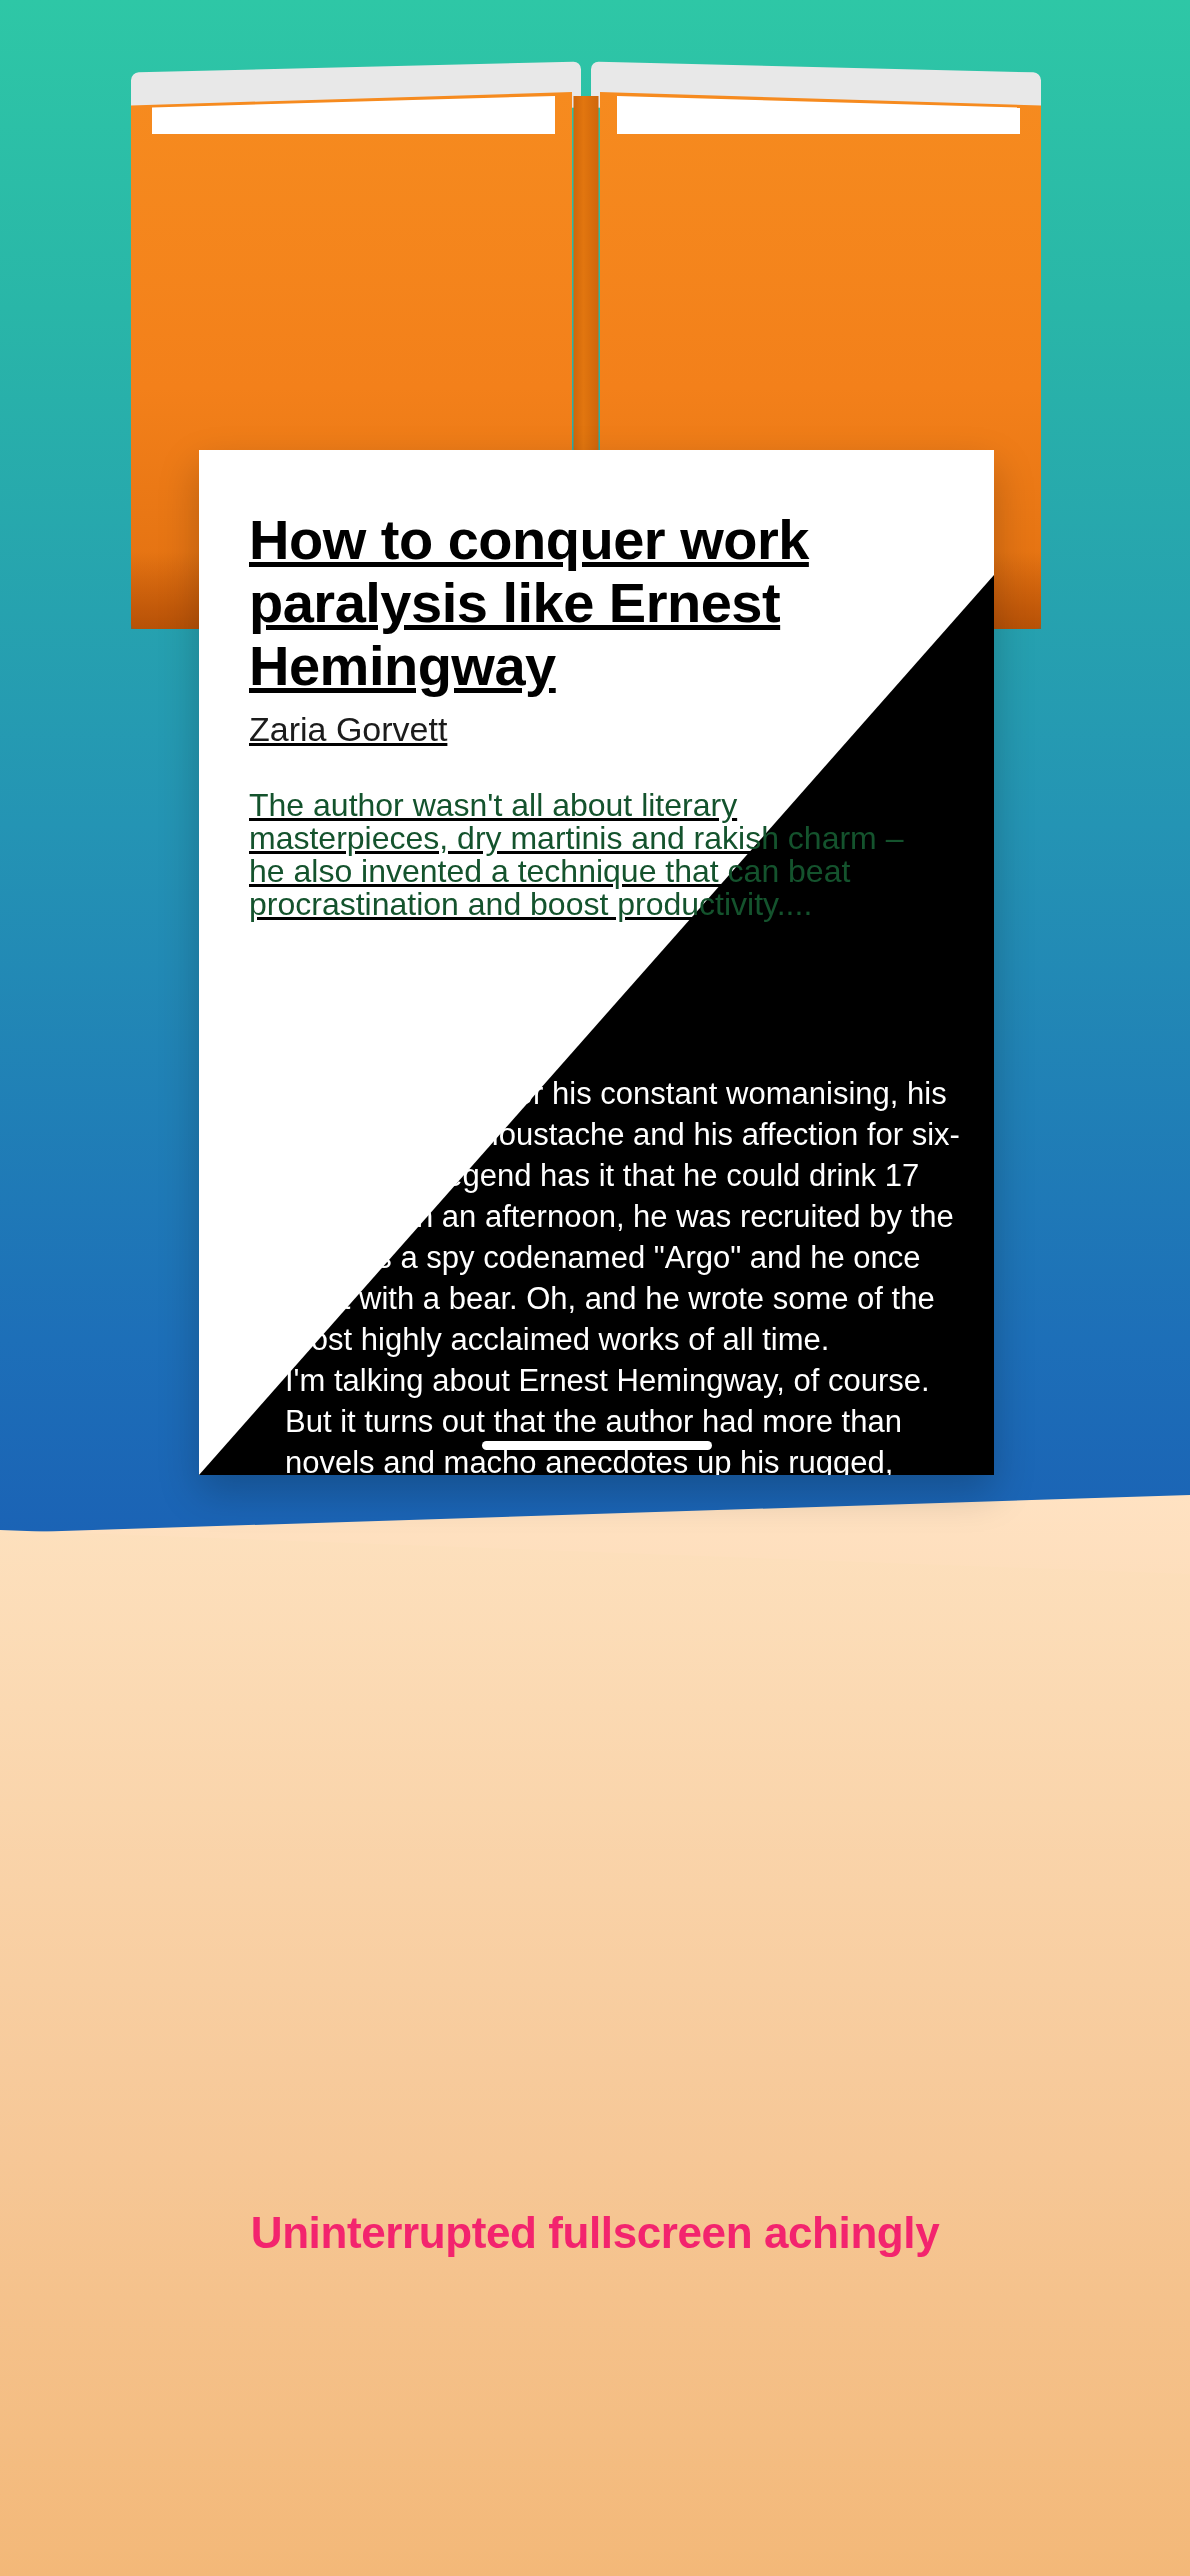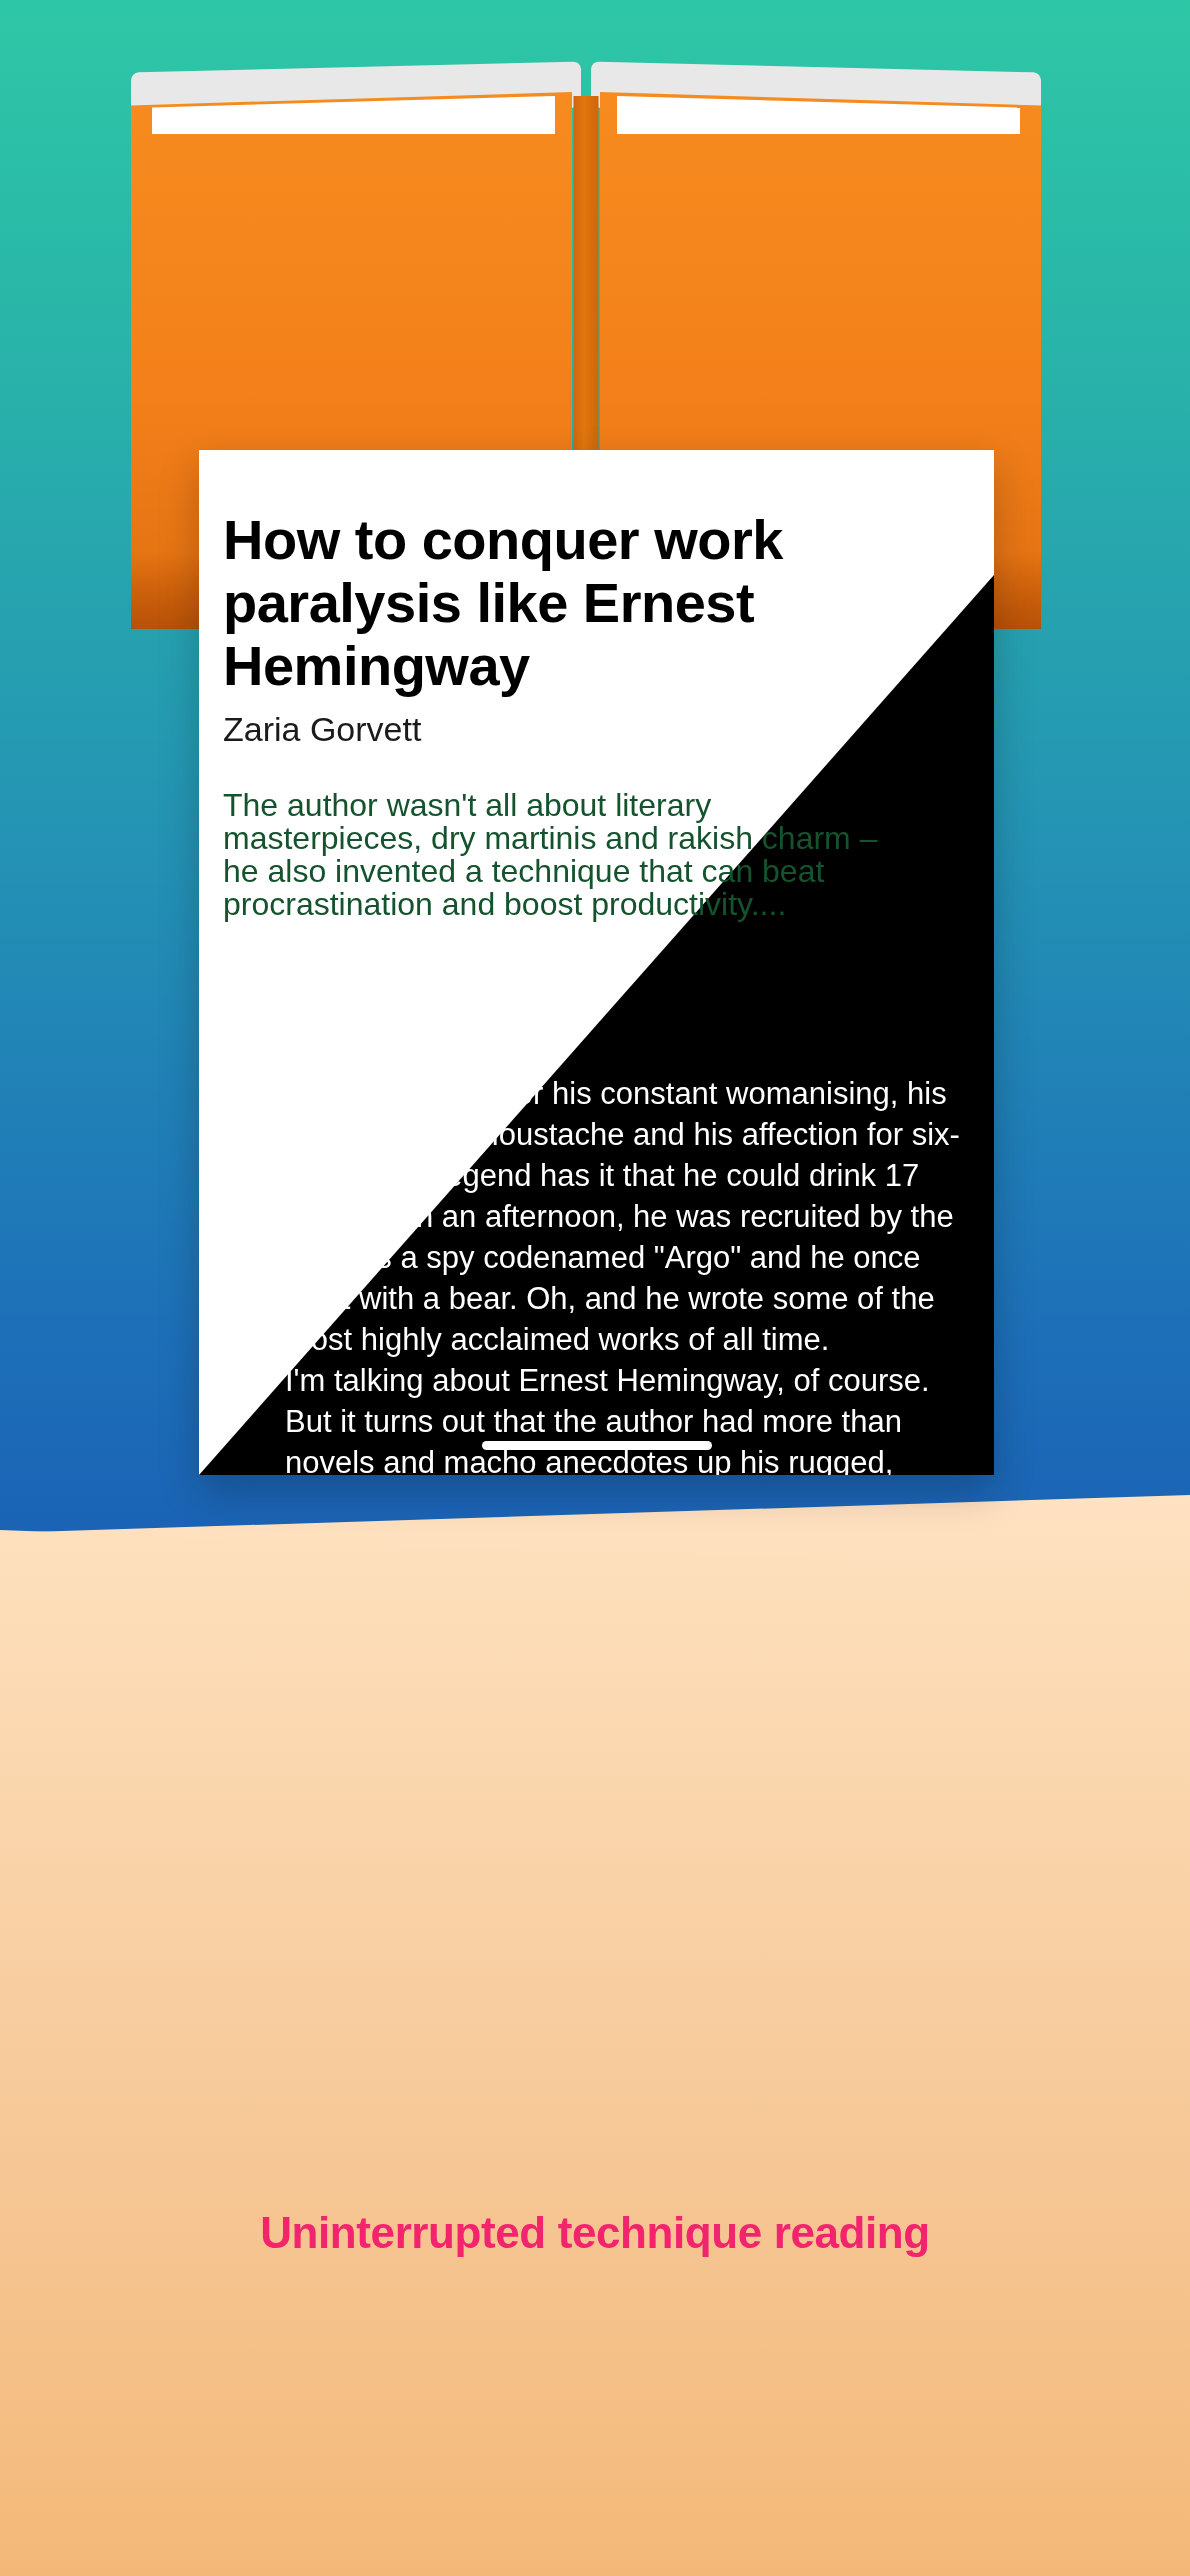--- a/index.html
+++ b/index.html
@@ -111,23 +111,24 @@
   }
   
   .dark-half {
     position: absolute;
     inset: 0;
     background: #000000;
     clip-path: polygon(100% 125px, 100% 100%, 0 100%);
   }
   .article {
     position: absolute;
-    left: 24px;
+    left: 50px;
     top: 58px;
     width: 713px;
+    text-decoration: underline;
   }
   .headline {
     font-size: 56px;
     line-height: 63px;
     font-weight: bold;
     letter-spacing: -0.5px;
     color: #000;
     position: relative;
     z-index: 3;
   }
@@ -218,17 +219,17 @@
 
     <div class="bodywrap">
       <p class="body-par">He was famous for his constant womanising, his achingly cool moustache and his affection for six-toed cats. Legend has it that he could drink 17 daiquiris in an afternoon, he was recruited by the KGB as a spy codenamed "Argo" and he once slept with a bear. Oh, and he wrote some of the most highly acclaimed works of all time.</p>
       <p class="body-par">I'm talking about Ernest Hemingway, of course. But it turns out that the author had more than novels and macho anecdotes up his rugged, intellectual sleeves. He was also the inventor of a clever psychological trick: the "useful interruption". According to a 1935 article</p>
     </div>
 
     <div class="home-indicator"></div>
   </div>
 
   <div class="caption">
-    <div>Uninterrupted technique reading</div>
+    <div>Uninterrupted fullscreen achingly</div>
   </div>
 
 </div>
 
 
 </body></html>

